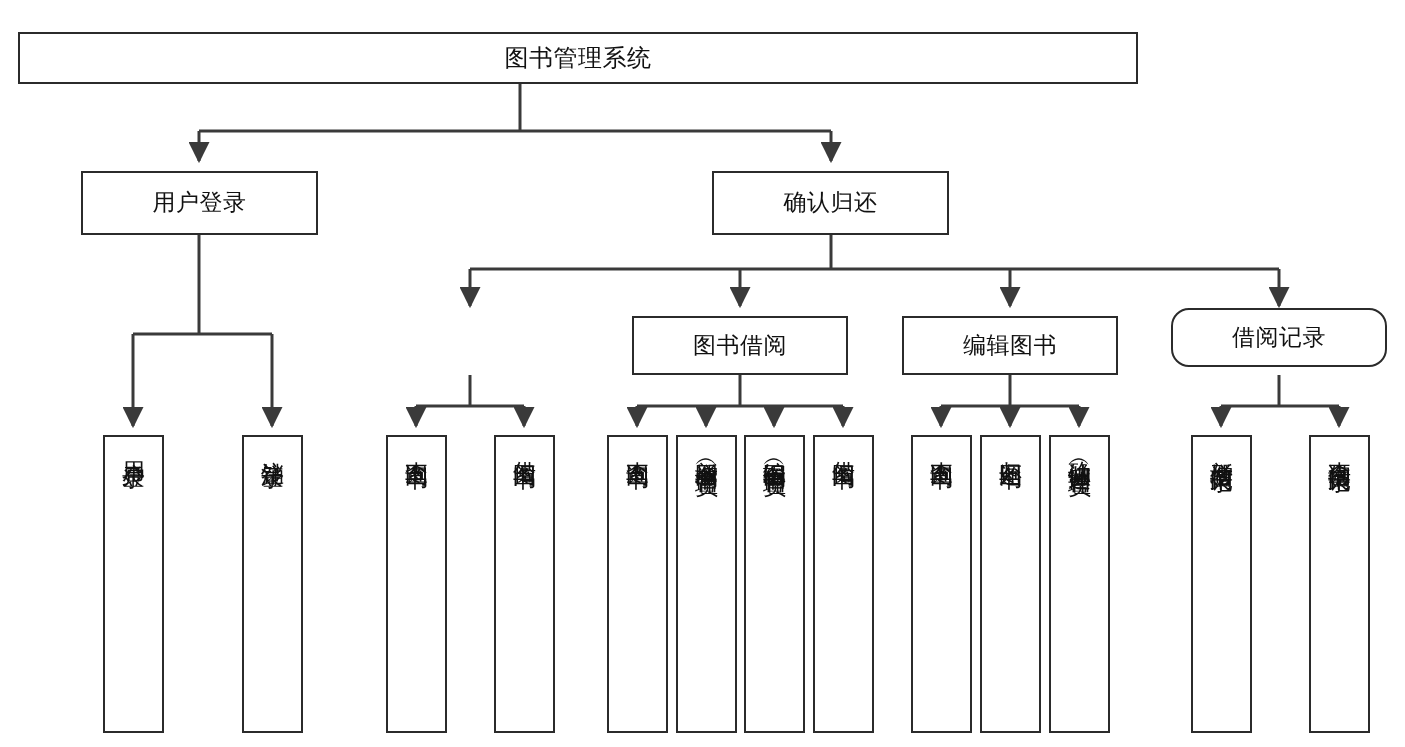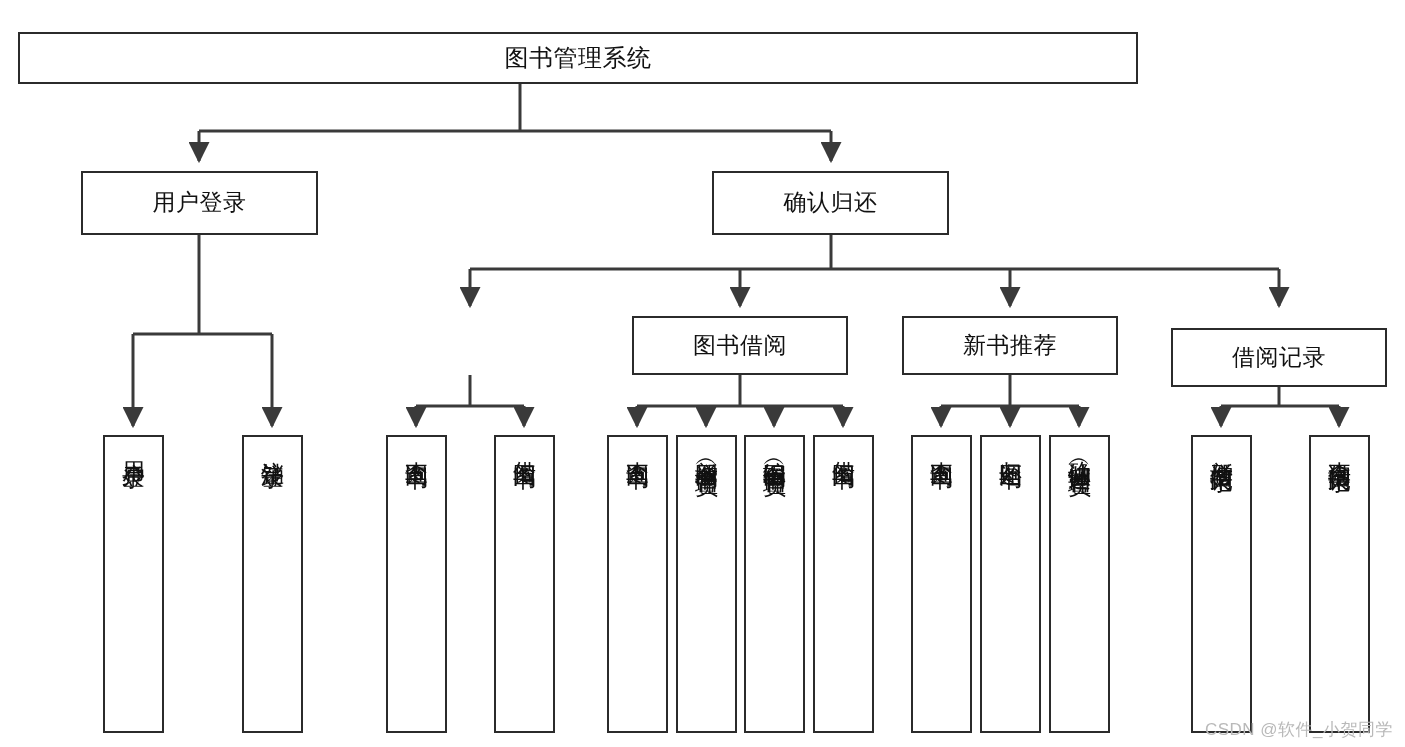--- a/index.html
+++ b/index.html
@@ -136,23 +136,23 @@
     <span class="node-label">用户登录</span>
   </div>
   <div class="node horizontal" style="left:712px; top:171px; width:237px; height:64px;">
     <span class="node-label">确认归还</span>
   </div>
 
   <div class="node horizontal" style="left:632px; top:316px; width:216px; height:59px;justify-content:center;">
     <span class="node-label">图书借阅</span>
   </div>
   <div class="node horizontal" style="left:902px; top:316px; width:216px; height:59px;">
-    <span class="node-label">新书推荐</span>
+    <span class="node-label">编辑图书</span>
   </div>
-  <div class="node horizontal" style="left:1171px; top:328px; width:216px; height:59px;">
+  <div class="node horizontal" style="left:1171px; top:308px; width:216px; height:59px;border-radius:18px;">
     <span class="node-label">借阅记录</span>
   </div>
 
   <div class="node vertical" style="left:103px; top:435px; width:61px; height:298px;">
     <span class="node-label">用户登录</span>
   </div>
   <div class="node vertical" style="left:242px; top:435px; width:61px; height:298px;">
     <span class="node-label">注销登录</span>
   </div>
 
@@ -186,15 +186,14 @@
     <span class="node-label">确认归还（管理员）</span>
   </div>
 
   <div class="node vertical" style="left:1191px; top:435px; width:61px; height:298px;">
     <span class="node-label">新增借阅记录</span>
   </div>
   <div class="node vertical" style="left:1309px; top:435px; width:61px; height:298px;">
     <span class="node-label">查询借阅记录</span>
   </div>
 
-  <div class="watermark">CSDN @软件_小贺同学</div>
 
 </div>
 
 </body></html>

